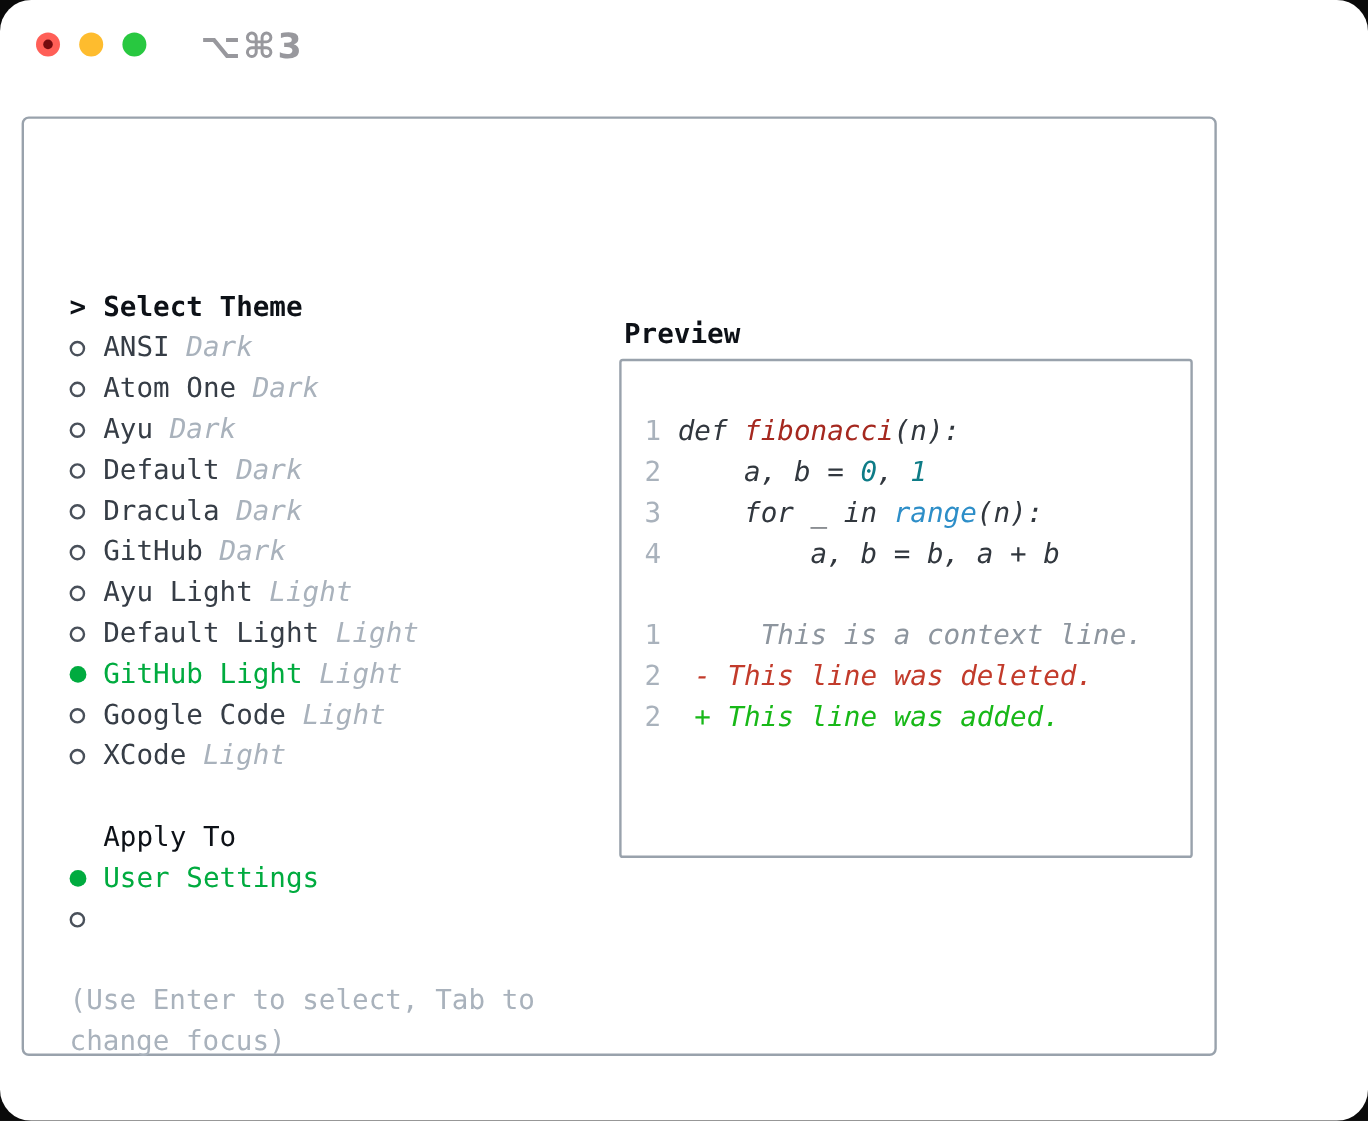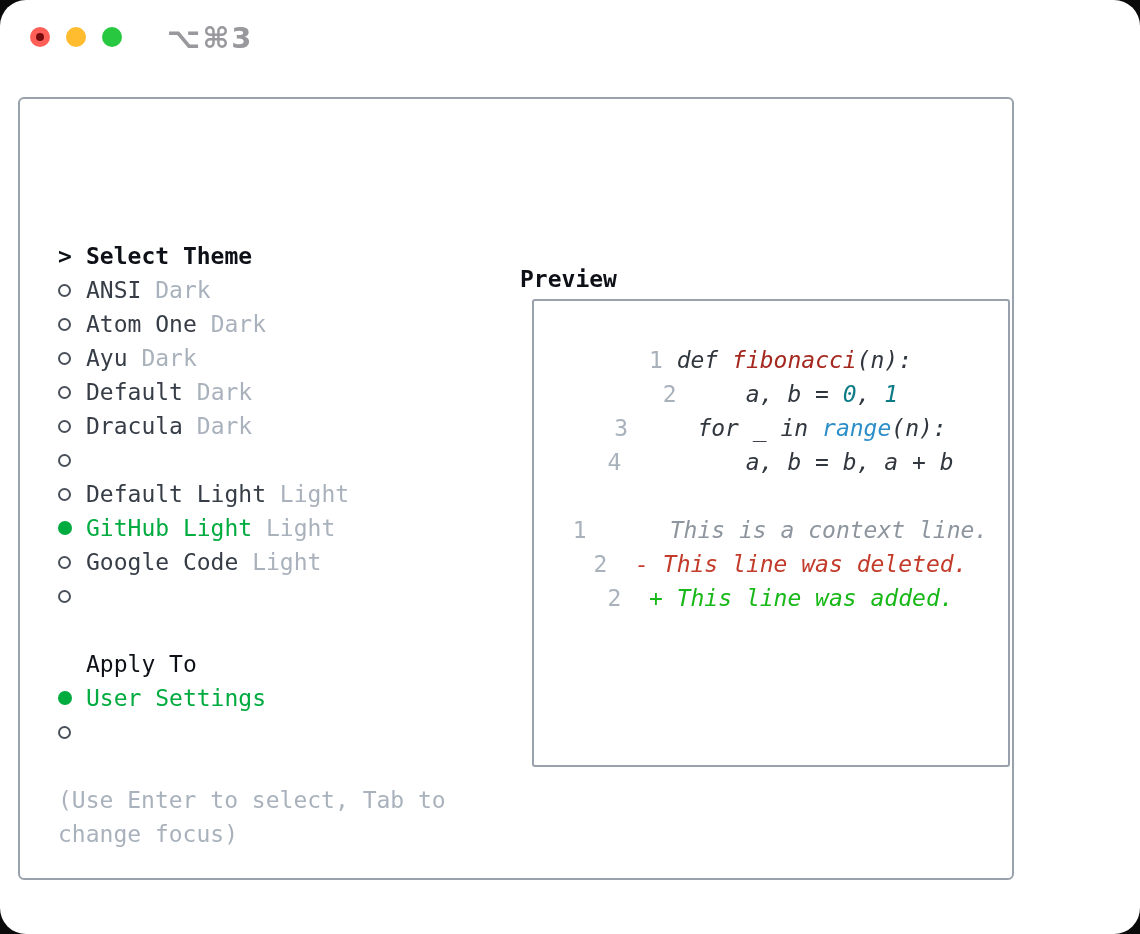--- a/index.html
+++ b/index.html
@@ -47,34 +47,34 @@
   .h  { font-weight: bold; color: var(--c-heading_black, #0d1117); }
   .h2 { color: var(--c-heading_black, #0d1117); }
   .dot {
     width: 13px; height: 13px; border-radius: 50%;
     border: 2px solid #49505a; box-sizing: border-box; display: inline-block;
   }
   .dot.sel { border: none; width: 14px; height: 14px; background: var(--c-accent_green, #00ab3f); }
   .txt { white-space: pre; line-height: 34px; }
   .name { color: var(--c-text_dark, #363d46); }
   .name.sel { color: var(--c-accent_green, #00ab3f); }
-  .tag { color: var(--c-muted_gray, #a9b2bc); }
+  .tag { color: var(--c-muted_gray, #a9b2bc); font-style: italic; }
   .hint {
     width: 420px; color: var(--c-muted_gray, #a9b2bc); line-height: 34px;
   }
 
   
   .pvtitle {
     position: absolute; left: 500px; top: 140px; height: 34px; line-height: 34px;
     font-weight: bold; color: var(--c-heading_black, #0d1117); margin-top: 23px;
   }
   .pvbox {
-    position: absolute; left: 512px; top: 200px; width: 478px; height: 468px;
+    position: absolute; left: 496px; top: 200px; width: 478px; height: 416px;
     border: 2px solid var(--c-border_gray, #99a2ac); border-radius: 3px;
-    box-sizing: border-box; overflow: hidden; text-align: center;
+    box-sizing: border-box; overflow: hidden;
   }
   #pvlines { padding: 42px 0 0 19px; }
   .pline { white-space: pre; height: 34px; line-height: 34px; font-style: italic; }
   .pline .p-ln { font-style: normal; color: var(--c-muted_gray, #a9b2bc); }
   .p-d { color: var(--c-code_default, #31373e); }
   .p-f { color: var(--c-function_red, #a5281f); }
   .p-n { color: var(--c-number_teal, #0e7c87); }
   .p-b { color: var(--c-builtin_blue, #2d8ec8); }
   .p-x { color: var(--c-context_gray, #8d959e); }
   .p-r { color: var(--c-deleted_red, #c23b2b); }
@@ -127,20 +127,27 @@
           <div class="row">
             <span class="marker">
               <i class="dot"></i>
             </span>
             <span class="txt"><span class="name">Dracula</span><span class="tag"> Dark</span></span>
           </div>
           <div class="row">
             <span class="marker">
               <i class="dot"></i>
             </span>
+            <span class="txt"><span class="name">GitHub</span><span class="tag"> Dark</span></span>
+          </div>
+          <div class="row">
+            <span class="marker">
+              <i class="dot"></i>
+            </span>
+            <span class="txt"><span class="name">Ayu Light</span><span class="tag"> Light</span></span>
           </div>
           <div class="row">
             <span class="marker">
               <i class="dot"></i>
             </span>
             <span class="txt"><span class="name">Default Light</span><span class="tag"> Light</span></span>
           </div>
           <div class="row">
             <span class="marker">
               <i class="dot sel"></i>
@@ -150,20 +157,21 @@
           <div class="row">
             <span class="marker">
               <i class="dot"></i>
             </span>
             <span class="txt"><span class="name">Google Code</span><span class="tag"> Light</span></span>
           </div>
           <div class="row">
             <span class="marker">
               <i class="dot"></i>
             </span>
+            <span class="txt"><span class="name">XCode</span><span class="tag"> Light</span></span>
           </div>
         </div>
       <div class="row spacer"></div>
       <div class="row">
         <span class="marker"></span>
         <span class="h2">Apply To</span>
       </div>
       <div id="apply-list">
           <div class="row">
             <span class="marker">

